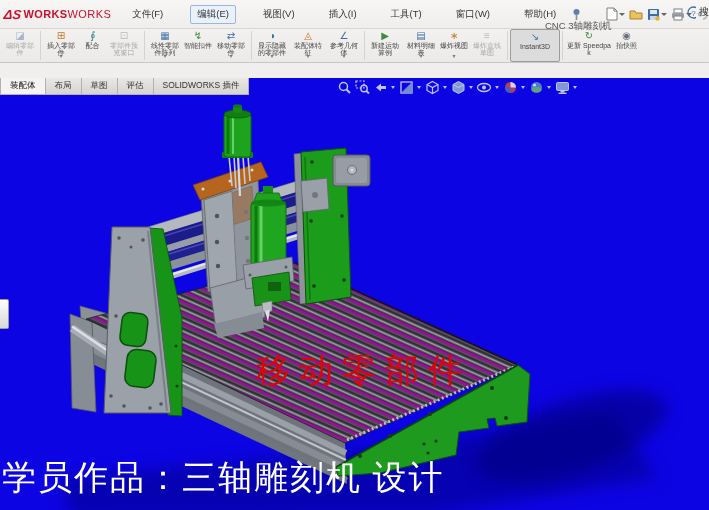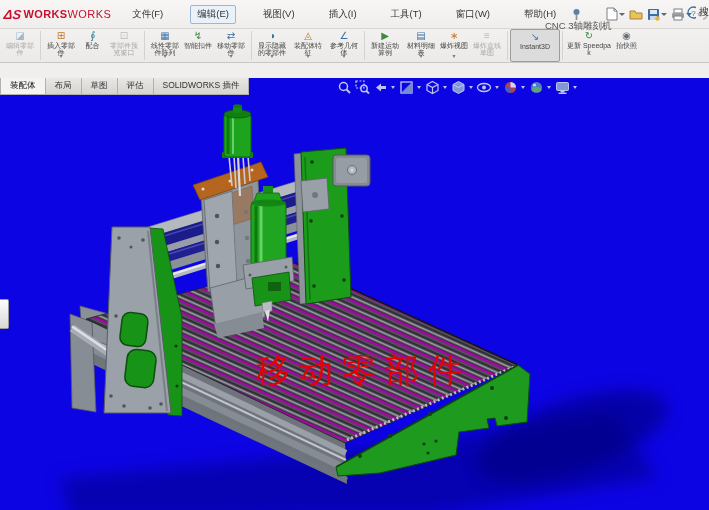--- a/index.html
+++ b/index.html
@@ -495,13 +495,14 @@
       <svg width="15" height="15">
           <rect x="1.5" y="2.5" width="12" height="8" rx="1" fill="#8fa8d8" stroke="#d2dcf0"></rect>
           <rect x="5.5" y="11" width="4" height="1.6" fill="#d2dcf0"></rect>
           <rect x="3.5" y="12.6" width="8" height="1.4" fill="#d2dcf0"></rect>
         </svg>
       </span>
     <span class="hcar"></span>
   </div>
 
   <div class="watermark">移动零部件</div>
+  <div class="caption">学员作品：三轴雕刻机 设计</div>
 </div>
 
 </body></html>

